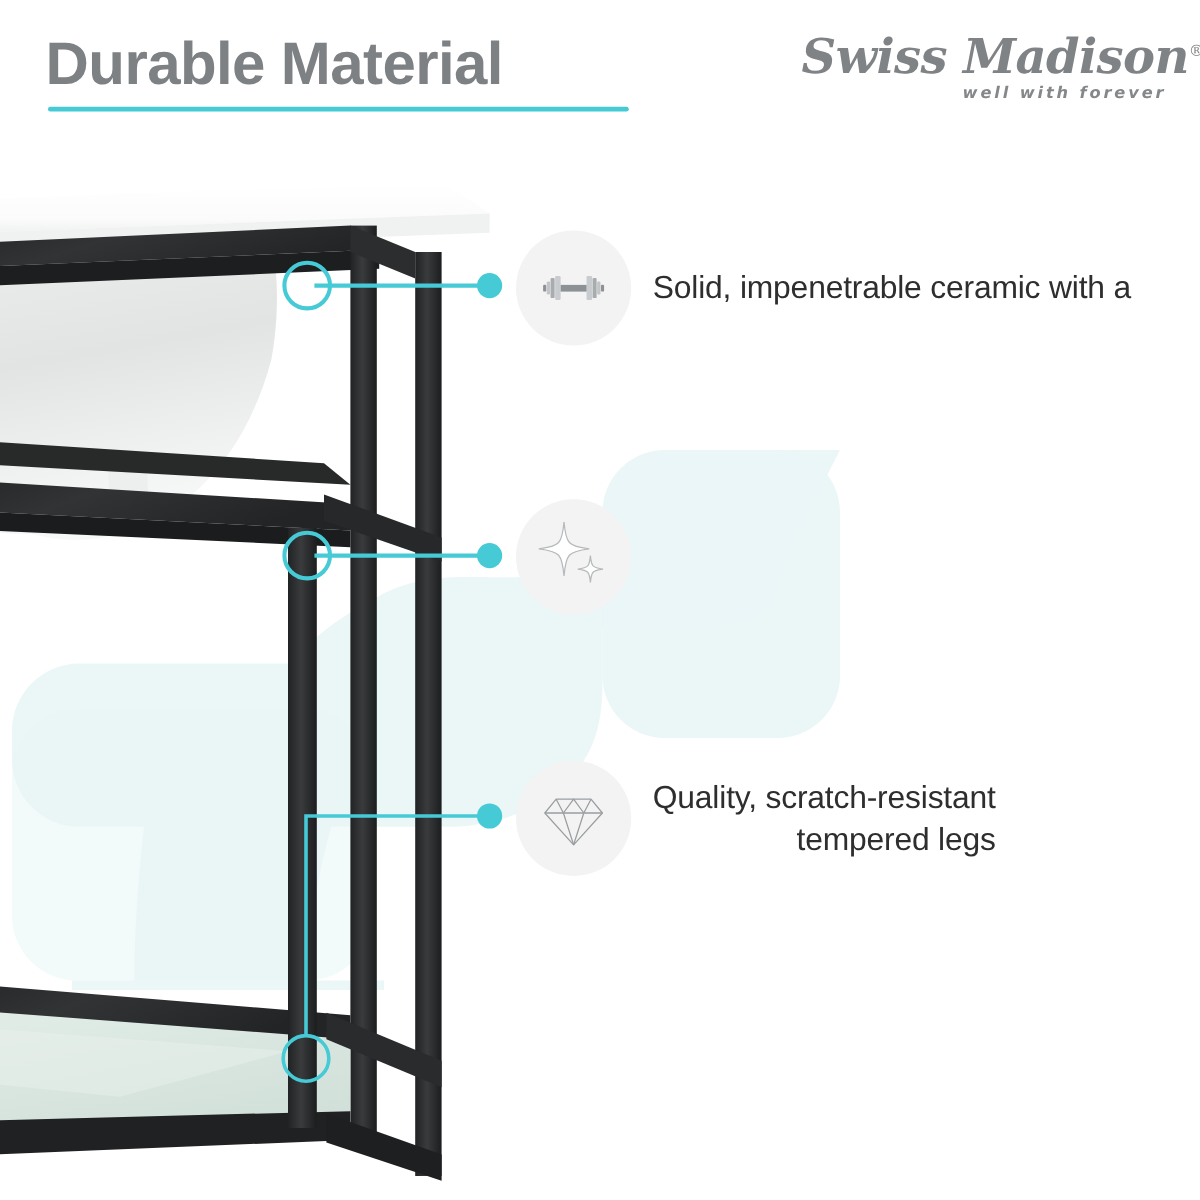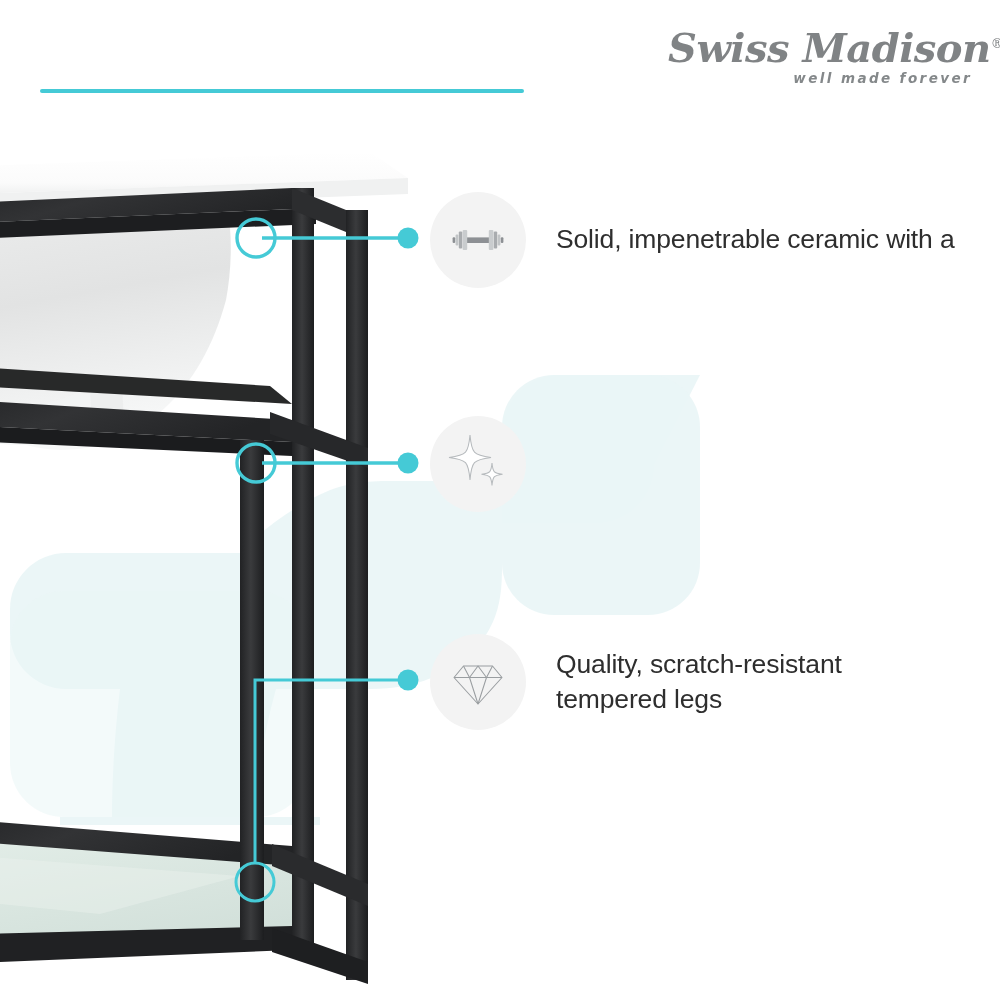--- a/index.html
+++ b/index.html
@@ -122,34 +122,34 @@
     position: absolute;
     left: 430px;
     width: 560px;
     height: 104px;
     z-index: 6;
     display: flex;
     align-items: center;
   }
   #feature-0 { top: 188px; }
   #feature-1 { top: 412px; }
-  #feature-2 { top: 630px; }
+  #feature-2 { top: 630px; text-align: right; }
 
   .icon-badge {
     flex: 0 0 auto;
     width: 96px;
     height: 96px;
     border-radius: 50%;
     background: #f3f3f3;
     display: flex;
     align-items: center;
     justify-content: center;
   }
   .feature-text {
-    margin-left: 30px;
+    margin-left: 18px;
     font-size: 26.5px;
     line-height: 1.33;
     color: #2e2e2e;
     font-weight: normal;
     letter-spacing: -0.15px;
   }
   .feature-text .ln { display: block; white-space: nowrap; }
 </style>
 </head>
 <body>
@@ -265,25 +265,26 @@
     </g>
 
     <g>
       <polyline points="406,680 255,680 255,862" fill="none" stroke="#45cad6" stroke-width="3"></polyline>
       <circle cx="255" cy="882" r="19" fill="none" stroke="#45cad6" stroke-width="3"></circle>
       <circle cx="408" cy="680" r="10.5" fill="#45cad6"></circle>
     </g>
   </svg>
 
   <div class="header">
+    <div class="page-title">Durable Material</div>
     <div class="title-rule"></div>
 
     <div class="logo">
       <div class="logo-mark"><span>Swiss Madison</span><span class="logo-reg">®</span></div>
-      <div class="logo-tag">well made forever</div>
+      <div class="logo-tag">well with forever</div>
     </div>
   </div>
 
   <div class="feature" id="feature-0">
     <div class="icon-badge">
       <svg width="62" height="62" viewBox="0 0 62 62" xmlns="http://www.w3.org/2000/svg">
         <g fill="#a9acaf">
           <rect x="20" y="28.4" width="22" height="5.6" fill="#8d9094"></rect>
           <rect x="15.6" y="21" width="4.6" height="20" rx="1" fill="#c9ccce"></rect>
           <rect x="11.8" y="22.6" width="3.4" height="16.8" rx="1" fill="#a9acaf"></rect>

